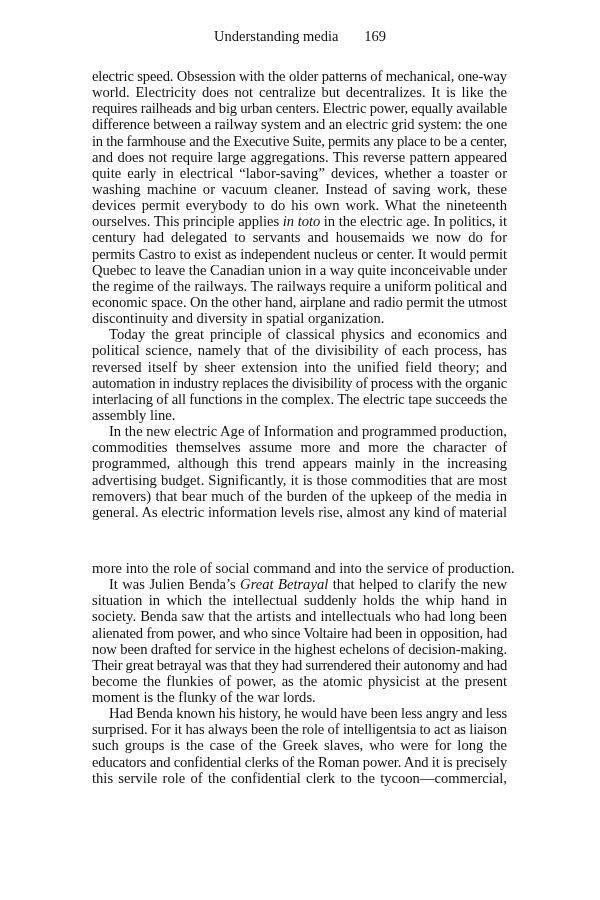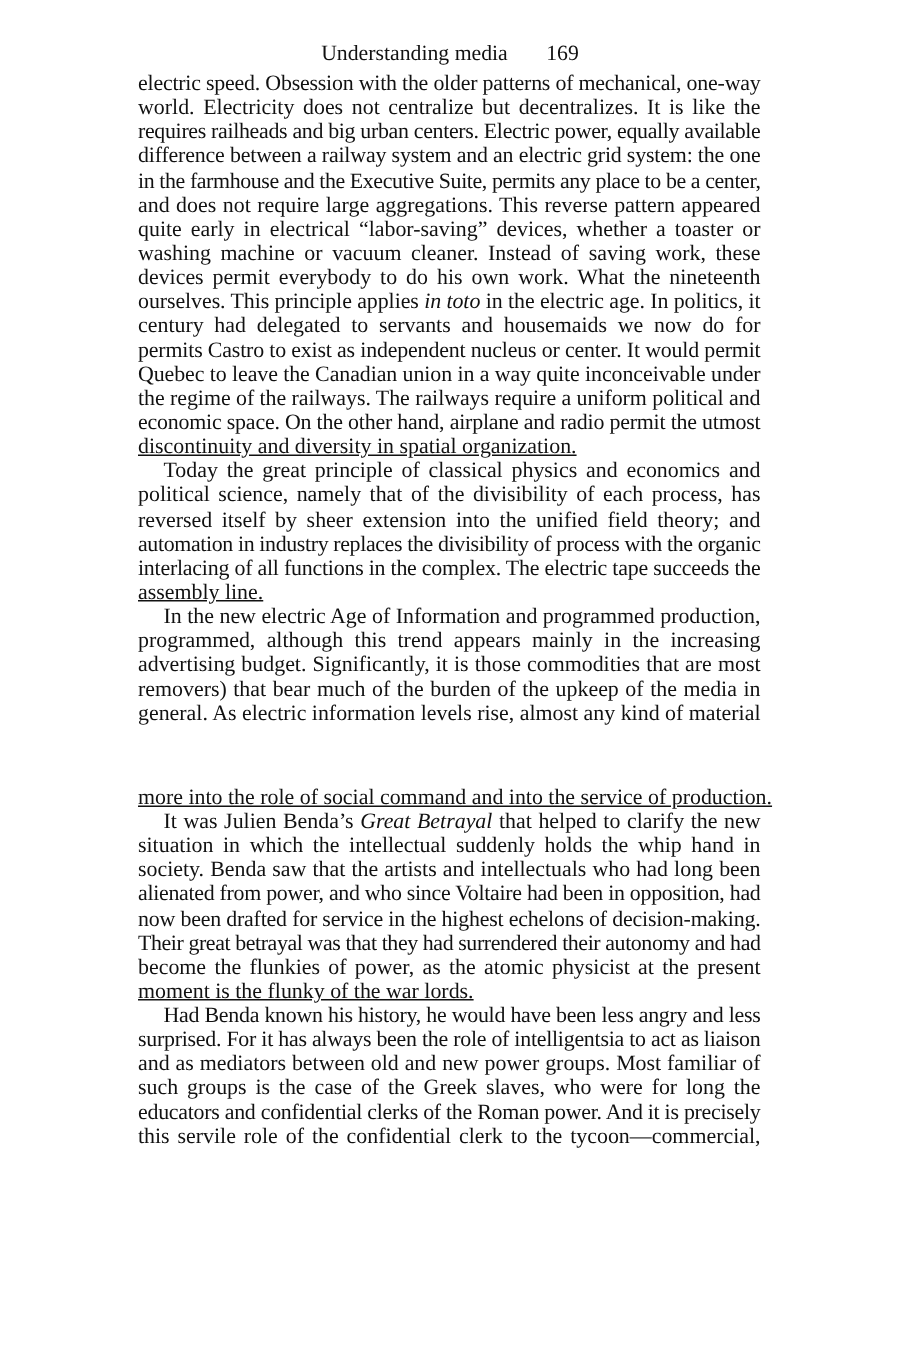--- a/index.html
+++ b/index.html
@@ -1,22 +1,22 @@
 <!DOCTYPE html>
 <html><head>
 <meta charset="utf-8">
 <style>
   html, body { margin:0; padding:0; background:#ffffff; }
   body { width:600px; height:900px; position:relative; overflow:hidden; }
   .page { position:absolute; left:0; top:0; width:600px; height:900px; background:#fff; color:#111; font-family:"Liberation Serif", serif; }
   .header { position:absolute; top:28px; left:0; width:600px; text-align:center; font-size:14.5px; }
   .header .title { margin-right:22px; }
-  .body { position:absolute; left:92px; top:48px; width:415px; font-size:14.6px; line-height:16.15px; }
+  .body { position:absolute; left:92px; top:68px; width:415px; font-size:14.6px; line-height:16.15px; }
   .line { display:block; text-align:justify; text-align-last:justify; white-space:nowrap; height:16.15px; overflow:visible; }
-  .line.last { text-align-last:left;text-decoration:underline; }
+  .line.last { text-align-last:left; }
   .line.indent { padding-left:17px; }
   em { font-style:italic; }
 </style>
 </head>
 <body>
 
 <div class="page">
   <div class="header">
     <span class="title">Understanding media</span>
     <span class="pnum">169</span>
@@ -43,38 +43,38 @@
       <div>
         <span class="line indent" style="white-space: nowrap;">Today the great principle of classical physics and economics and</span>
         <span class="line" style="white-space: nowrap;">political science, namely that of the divisibility of each process, has</span>
         <span class="line" style="white-space: nowrap;">reversed itself by sheer extension into the unified field theory; and</span>
         <span class="line" style="white-space: nowrap; letter-spacing: -0.242188px;">automation in industry replaces the divisibility of process with the organic</span>
         <span class="line" style="white-space: nowrap; letter-spacing: -0.147083px;">interlacing of all functions in the complex. The electric tape succeeds the</span>
         <span class="line last" style="white-space: nowrap;">assembly line.</span>
       </div>
       <div>
         <span class="line indent" style="white-space: nowrap;">In the new electric Age of Information and programmed production,</span>
+        <span class="line" style="white-space: nowrap;">commodities themselves assume more and more the character of</span>
         <span class="line" style="white-space: nowrap;">programmed, although this trend appears mainly in the increasing</span>
         <span class="line" style="white-space: nowrap;">advertising budget. Significantly, it is those commodities that are most</span>
         <span class="line" style="white-space: nowrap;">removers) that bear much of the burden of the upkeep of the media in</span>
         <span class="line" style="white-space: nowrap;">general. As electric information levels rise, almost any kind of material</span>
         <span class="line last" style="white-space: nowrap; margin-top: 40px;">more into the role of social command and into the service of production.</span>
       </div>
       <div>
         <span class="line indent" style="white-space: nowrap;">It was Julien Benda’s <em>Great Betrayal</em> that helped to clarify the new</span>
         <span class="line" style="white-space: nowrap;">situation in which the intellectual suddenly holds the whip hand in</span>
         <span class="line" style="white-space: nowrap;">society. Benda saw that the artists and intellectuals who had long been</span>
         <span class="line" style="white-space: nowrap; letter-spacing: -0.192925px;">alienated from power, and who since Voltaire had been in opposition, had</span>
         <span class="line" style="white-space: nowrap; letter-spacing: -0.129123px;">now been drafted for service in the highest echelons of decision-making.</span>
         <span class="line" style="white-space: nowrap; letter-spacing: -0.271404px;">Their great betrayal was that they had surrendered their autonomy and had</span>
         <span class="line" style="white-space: nowrap;">become the flunkies of power, as the atomic physicist at the present</span>
         <span class="line last" style="white-space: nowrap;">moment is the flunky of the war lords.</span>
       </div>
       <div>
         <span class="line indent" style="white-space: nowrap; letter-spacing: -0.161381px;">Had Benda known his history, he would have been less angry and less</span>
         <span class="line" style="white-space: nowrap; letter-spacing: -0.166466px;">surprised. For it has always been the role of intelligentsia to act as liaison</span>
-        <span class="line" style="white-space: nowrap;">and as mediators between old and new power groups. Most familiar of</span>
         <span class="line" style="white-space: nowrap;">such groups is the case of the Greek slaves, who were for long the</span>
         <span class="line" style="white-space: nowrap; letter-spacing: -0.177654px;">educators and confidential clerks of the Roman power. And it is precisely</span>
         <span class="line" style="white-space: nowrap;">this servile role of the confidential clerk to the tycoon—commercial,</span>
       </div>
     </div>
 </div>
 
 </body></html>

